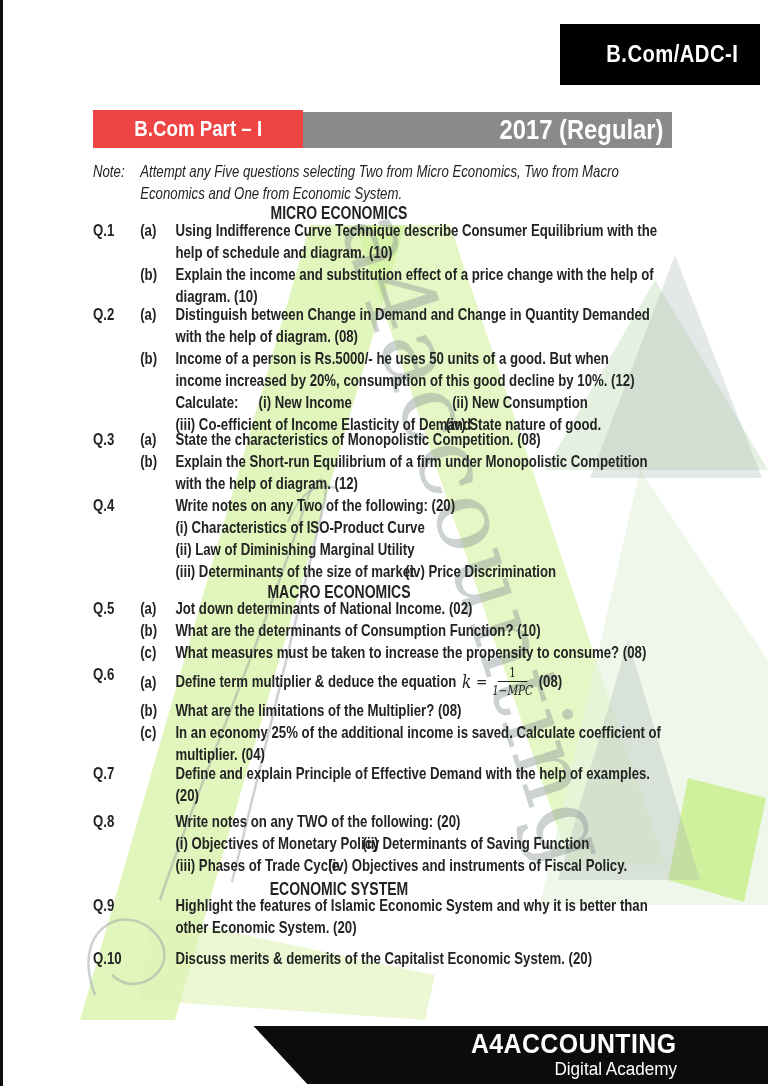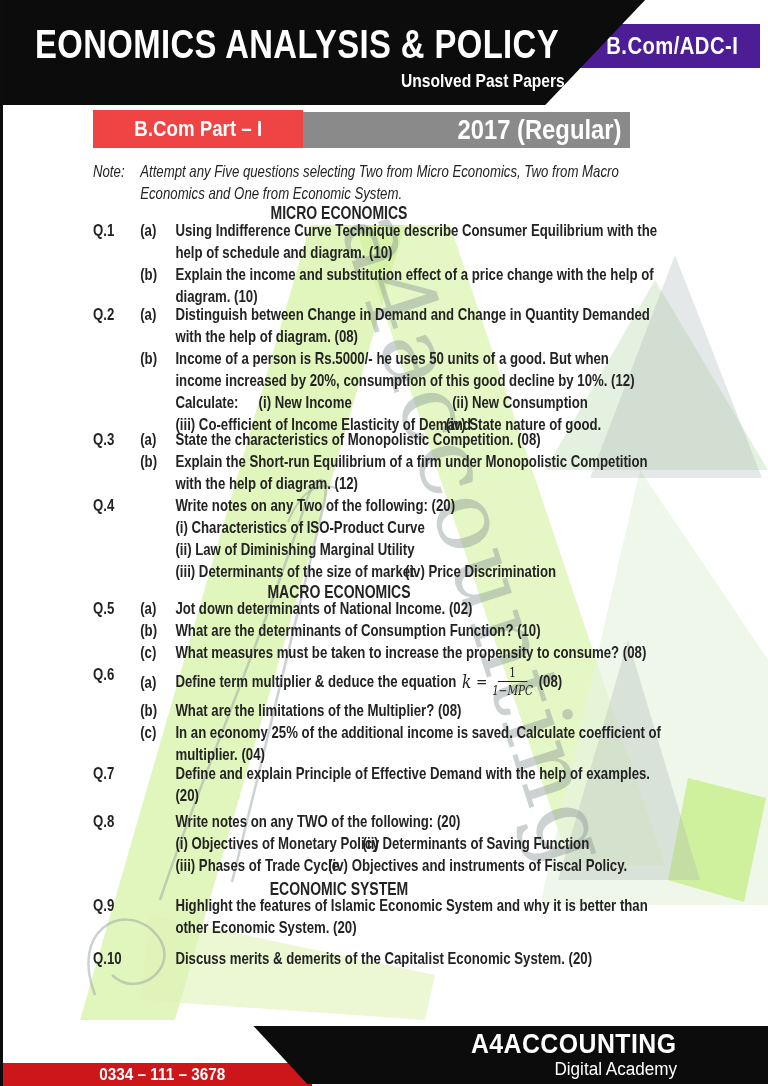--- a/index.html
+++ b/index.html
@@ -4,34 +4,34 @@
 <style>
   html,body{margin:0;padding:0;background:#e8e8e8;}
   .page{position:relative;width:768px;height:1086px;background:#ffffff;overflow:hidden;
         font-family:"Liberation Sans",sans-serif;color:#232323;}
   
   .wm{position:absolute;top:0;left:0;z-index:1;}
   .content{position:absolute;top:0;left:0;width:676px;height:1086px;z-index:2;}
   .chrome{z-index:3;}
   
   .left-strip{position:absolute;left:0;top:0;width:3px;height:1086px;background:#0d0d0d;z-index:4;}
-  .badge{position:absolute;left:560px;top:24px;width:200px;height:44px;background:#4c1d95;
+  .badge{position:absolute;left:560px;top:24px;width:200px;height:61px;background:#000000;
          display:flex;align-items:center;justify-content:center;z-index:3;}
   .badge span{color:#fff;font-weight:700;font-size:23px;letter-spacing:.5px;
               transform:scaleX(.88);transform-origin:50% 50%;padding-left:28px;}
   .hdr-black{position:absolute;left:0;top:0;width:768px;height:105px;background:#0c0c0c;z-index:3;
              clip-path:polygon(0 0,84% 0,71% 100%,0 100%);}
   .h-title{position:absolute;left:35px;top:22px;width:660px;color:#fff;font-weight:700;font-size:40px;
            letter-spacing:.5px;transform:scaleX(.82);transform-origin:0 0;white-space:nowrap;}
   .h-sub{position:absolute;left:35px;top:70px;width:646px;color:#fff;font-weight:700;font-size:19px;
          text-align:right;transform:scaleX(.82);transform-origin:0 0;}
   .part-box{position:absolute;left:93px;top:110px;width:210px;height:38px;background:#ef4444;z-index:3;
             display:flex;align-items:center;justify-content:center;}
   .part-box span{color:#fff;font-weight:700;font-size:22px;transform:scaleX(.85);transform-origin:50% 50%;}
-  .year-bar{position:absolute;left:303px;top:112px;width:327px;height:36px;background:#8a8a8a;z-index:3;
+  .year-bar{position:absolute;left:303px;top:112px;width:369px;height:36px;background:#8a8a8a;z-index:3;
             display:flex;align-items:center;justify-content:flex-end;}
   .year-bar span{color:#fff;font-weight:700;font-size:28px;padding-right:10px;
                  transform:scaleX(.85);transform-origin:100% 50%;white-space:nowrap;}
   
   .blk{position:absolute;left:93px;transform:scaleX(.8);transform-origin:0 0;}
   .note-blk{top:160px;width:790px;display:flex;font-size:16.5px;font-style:italic;line-height:22px;}
   .note-label{width:59px;flex:none;}
   .note-text{width:700px;white-space:pre-line;}
   .sec-h{position:absolute;left:93px;width:615px;transform:scaleX(.8);transform-origin:0 0;
          text-align:center;font-weight:700;font-size:17.5px;line-height:22px;}
@@ -79,24 +79,20 @@
     <polygon points="628,640 700,880 558,880" fill="#a9b3b3" opacity="0.3"></polygon>
     <path d="M160,900 C200,780 262,640 305,505 C316,470 332,472 323,508 C300,602 262,762 232,882" stroke="#99a3a3" fill="none" stroke-width="2.5" opacity="0.5"></path>
     <path d="M95,995 C70,930 122,903 152,930 C187,962 140,1002 112,975" stroke="#99a3a3" fill="none" stroke-width="2.5" opacity="0.5"></path>
     <path d="M288,522 q18,-44 48,-34" stroke="#99a3a3" fill="none" stroke-width="2" opacity="0.5"></path>
     <text x="340" y="225" transform="rotate(72 340 225)" font-family="DejaVu Serif, serif" font-size="96" letter-spacing="2" fill="#8e9898" fill-opacity="0.45">a4accounting</text>
   </svg>
 
   <div class="badge chrome">
     <span>B.Com/ADC-I</span>
   </div>
-  <div class="hdr-black chrome">
-    <div class="h-title">EONOMICS ANALYSIS &amp; POLICY</div>
-    <div class="h-sub">Unsolved Past Papers</div>
-  </div>
   <div class="left-strip"></div>
   <div class="part-box chrome">
     <span>B.Com Part – I</span>
   </div>
   <div class="year-bar chrome">
     <span>2017 (Regular)</span>
   </div>
 
   <div class="content">
 
@@ -283,21 +279,18 @@
       <div class="qbody">
         <div class="part">
           <div class="plabel"></div>
           <div class="ptext">Discuss merits &amp; demerits of the Capitalist Economic System. (20)</div>
         </div>
       </div>
     </div>
 
   </div>
 
-  <div class="ftr-red chrome">
-    <span>0334 – 111 – 3678</span>
-  </div>
   <div class="ftr-black chrome">
     <div class="brand">A4ACCOUNTING</div>
     <div class="tagline">Digital Academy</div>
   </div>
 
 </div>
 
 </body></html>

